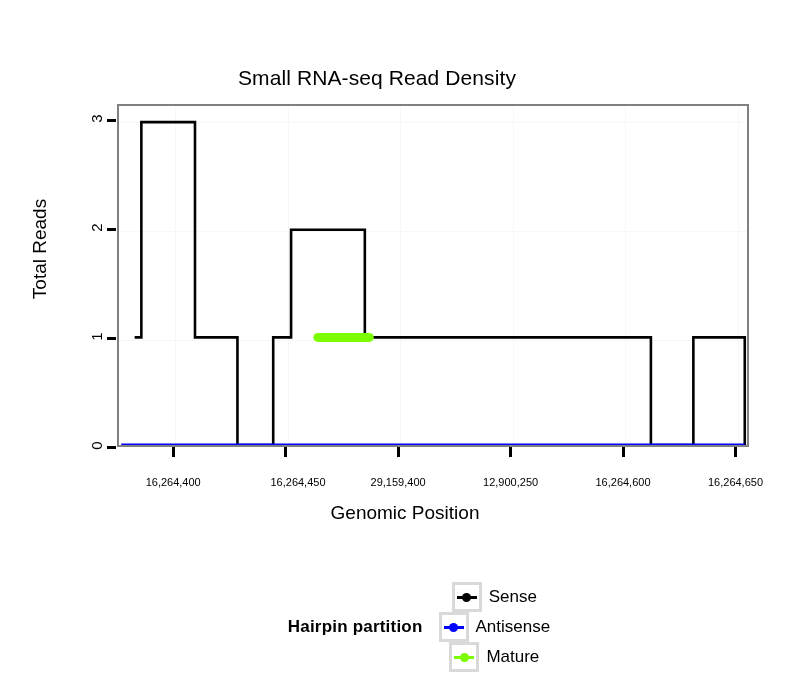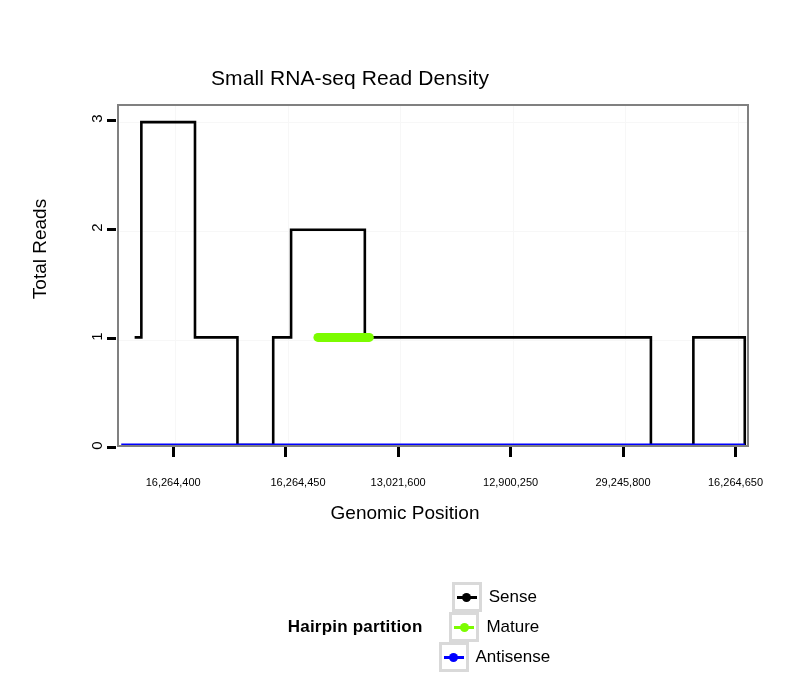--- a/index.html
+++ b/index.html
@@ -24,20 +24,21 @@
   }
   .chart-title {
     position: absolute;
     left: 0;
     top: 66px;
     width: 700px;
     text-align: center;
     font-size: 21px;
     letter-spacing: 0.1px;
     color: #000;
+    padding-left: 27px;
   }
   
   .panel {
     position: absolute;
     left: 117px;
     top: 104px;
     width: 632px;
     height: 343px;
     box-sizing: border-box;
     border: 2px solid #808080;
@@ -223,51 +224,51 @@
         </svg>
     </div>
   </div>
 
   <div id="x-ticks">
       <div class="x-tick" style="left: 171.7px;"></div>
       <div class="x-tick-label" style="left: 173.2px;">16,264,400</div>
       <div class="x-tick" style="left: 284.2px;"></div>
       <div class="x-tick-label" style="left: 298px;">16,264,450</div>
       <div class="x-tick" style="left: 396.6px;"></div>
-      <div class="x-tick-label" style="left: 398.1px;">13,021,600</div>
+      <div class="x-tick-label" style="left: 398.1px;">29,159,400</div>
       <div class="x-tick" style="left: 509.1px;"></div>
       <div class="x-tick-label" style="left: 510.6px;">12,900,250</div>
       <div class="x-tick" style="left: 621.5px;"></div>
-      <div class="x-tick-label" style="left: 623px;">29,245,800</div>
+      <div class="x-tick-label" style="left: 623px;">16,264,600</div>
       <div class="x-tick" style="left: 734px;"></div>
       <div class="x-tick-label" style="left: 735.5px; text-align: center;">16,264,650</div>
     </div>
 
   <div class="x-axis-title">Genomic Position</div>
 
   <div class="legend">
     <div class="legend-title">Hairpin partition</div>
     <div id="legend-items" style="display:flex;align-items:center;flex-direction:column;">
         <div class="legend-item">
           <div class="legend-key">
             <div class="kline" style="background: rgb(0, 0, 0);"></div>
             <div class="kdot" style="background: rgb(0, 0, 0);"></div>
           </div>
           <div class="legend-label">Sense</div>
         </div>
         <div class="legend-item">
           <div class="legend-key">
+            <div class="kline" style="background: rgb(0, 0, 255);"></div>
+            <div class="kdot" style="background: rgb(0, 0, 255);"></div>
+          </div>
+          <div class="legend-label">Antisense</div>
+        </div>
+        <div class="legend-item">
+          <div class="legend-key">
             <div class="kline" style="background: rgb(124, 252, 0);"></div>
             <div class="kdot" style="background: rgb(124, 252, 0);"></div>
           </div>
           <div class="legend-label">Mature</div>
         </div>
-        <div class="legend-item">
-          <div class="legend-key">
-            <div class="kline" style="background: rgb(0, 0, 255);"></div>
-            <div class="kdot" style="background: rgb(0, 0, 255);"></div>
-          </div>
-          <div class="legend-label">Antisense</div>
-        </div>
       </div>
   </div>
 
 </div>
 
 </body></html>

